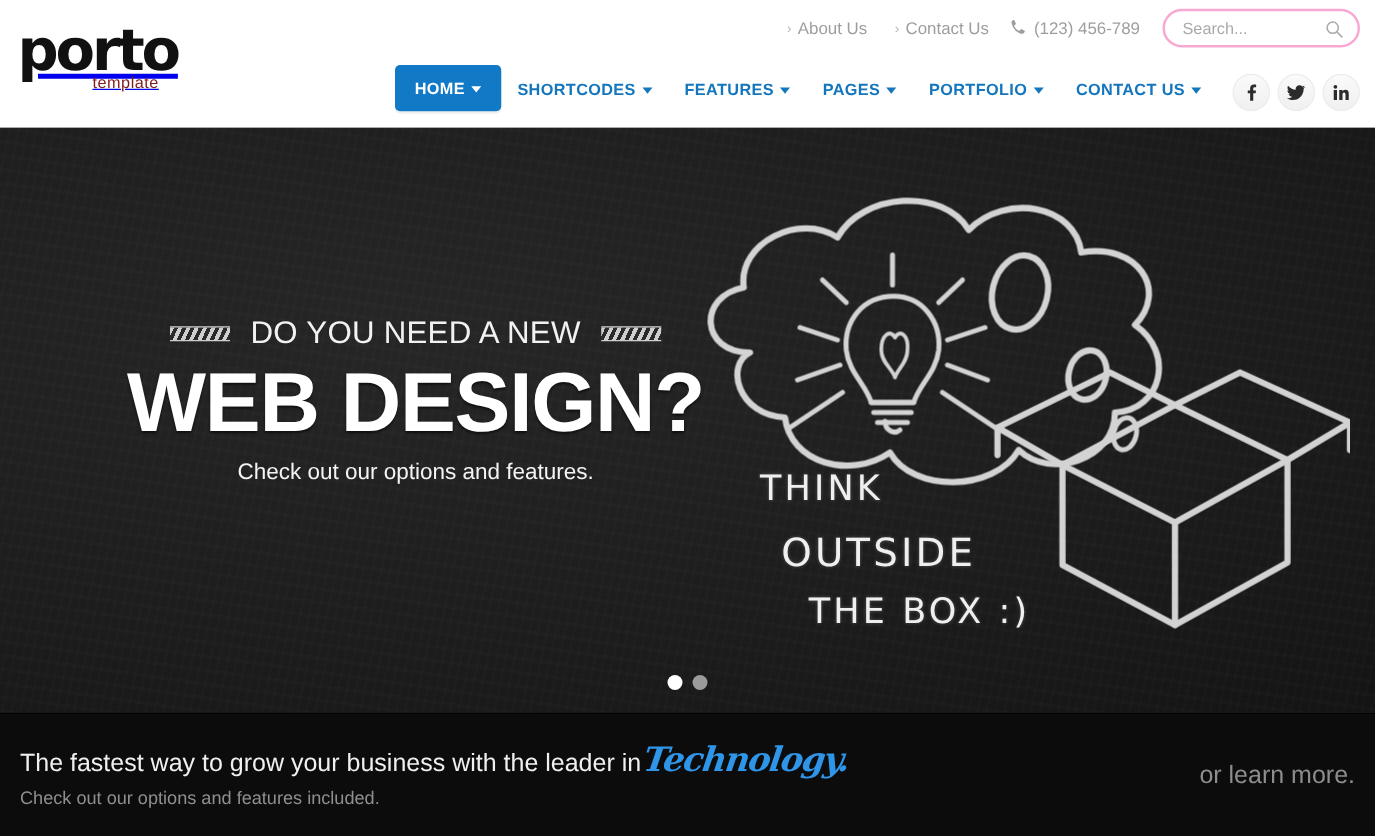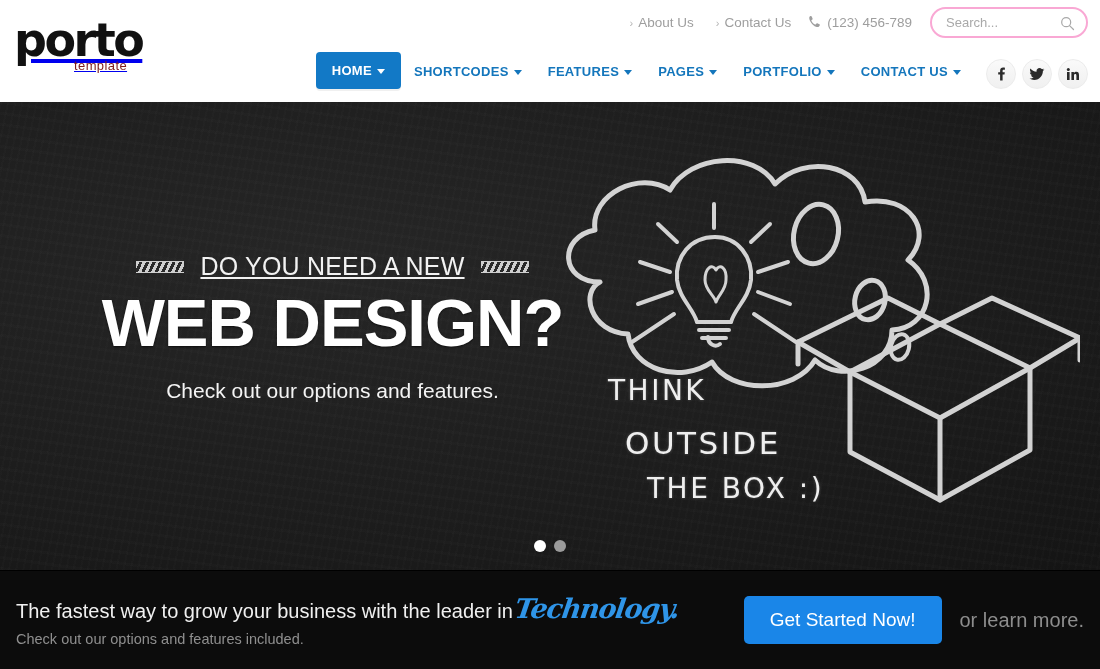--- a/index.html
+++ b/index.html
@@ -118,36 +118,36 @@
   .hero-copy {
     position: absolute; left: 0; top: 150px;
     width: 665px; text-align: center; z-index: 3;
   }
   .kicker {
     display: flex; align-items: center; justify-content: center;
     gap: 16px; margin-bottom: 6px;
   }
   .kicker-txt {
     font-size: 25px; color: #f2f2f2; font-weight: 400;
-    letter-spacing: 0.2px; white-space: nowrap; text-decoration: underline;
+    letter-spacing: 0.2px; white-space: nowrap;
   }
   .hatch {
     width: 48px; height: 12px;
     background: repeating-linear-gradient(115deg,
        #cfcfcf 0px, #cfcfcf 3px, #2a2a2a 3px, #2a2a2a 6px);
     border-top: 1px solid #cfcfcf; border-bottom: 1px solid #cfcfcf;
   }
   .headline {
     font-size: 67px; font-weight: 700; color: #fff;
     letter-spacing: -1px; line-height: 72px;
     text-shadow: 0 1px 2px rgba(0,0,0,0.6);
   }
   .subline {
-    font-size: 21px; color: #f4f4f4; font-weight: 400;
-    margin-top: 20px;
+    font-size: 18px; color: #f4f4f4; font-weight: 400;
+    margin-top: 8px;
   }
 
   
   .chalk { position: absolute; z-index: 2; }
   .chalk-art { top: 30px; left: 540px; }
   .chalk-txt {
     position: absolute; z-index: 3;
     color: #efefef; font-family: "DejaVu Sans", sans-serif;
     font-weight: 400; letter-spacing: 2.5px;
     text-shadow: 0 0 3px rgba(255,255,255,0.25);
@@ -348,18 +348,17 @@
 
   <section class="cta">
     <div class="cta-left">
       <div class="cta-head">
         <span>The fastest way to grow your business with the leader in</span>
         <span class="cta-script">Technology.</span>
       </div>
       <div class="cta-sub">Check out our options and features included.</div>
     </div>
     <div class="cta-right">
-      <button class="btn-primary">Get Started Now!</button>
       <span class="learn">or learn more.</span>
     </div>
   </section>
 
 </div>
 
 </body></html>

